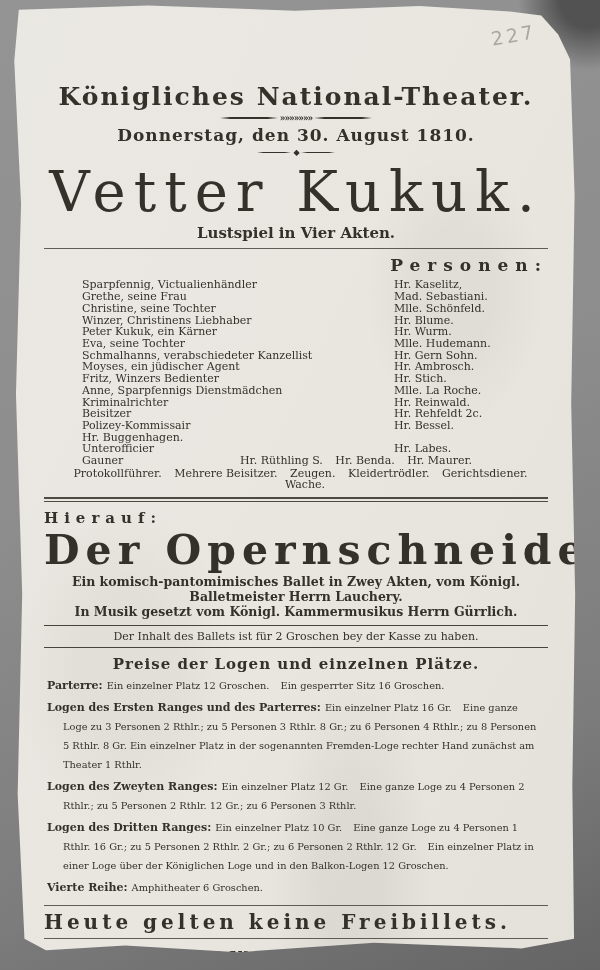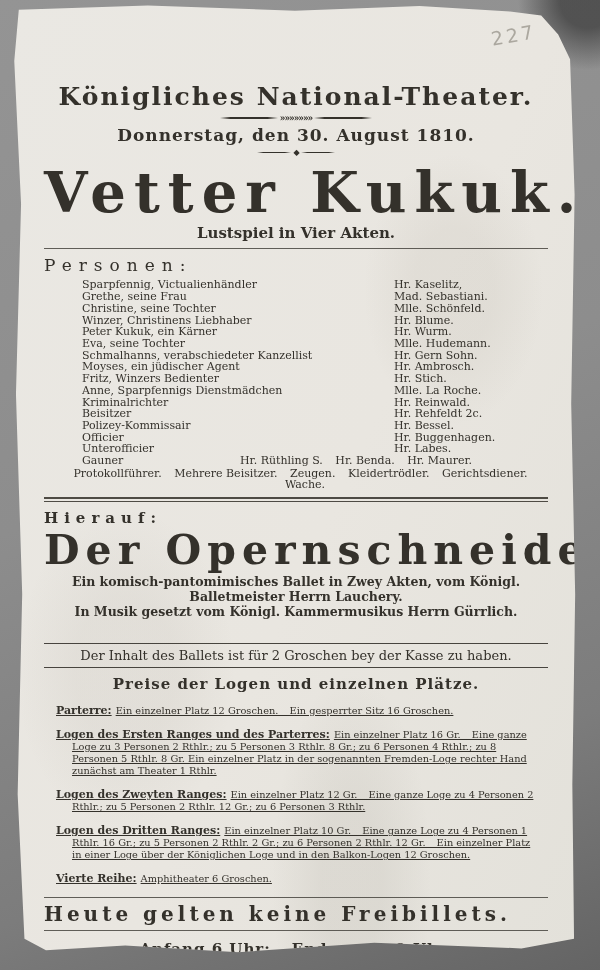--- a/index.html
+++ b/index.html
@@ -29,41 +29,41 @@
   }
   .content{padding:78px 30px 0 32px;}
   
   h1{margin:0;font-size:25px;font-weight:bold;text-align:center;letter-spacing:2px;}
   .orn{display:flex;align-items:center;justify-content:center;margin:3px auto 2px;}
   .orn .line{height:2px;background:linear-gradient(90deg,rgba(52,49,43,0),#34312b 18%,#34312b 82%,rgba(52,49,43,0));width:58px;}
   .orn .glyph{font-size:9px;letter-spacing:-1px;line-height:8px;padding:0 2px;font-weight:bold;}
   .orn2 .line{width:34px;height:1px;}
   .orn2 .glyph{font-size:8px;}
   .dateline{font-size:17px;font-weight:bold;text-align:center;margin-top:3px;letter-spacing:1px;}
-  h2.main-title{margin:6px 0 0;font-size:56px;font-weight:bold;text-align:center;letter-spacing:8px;line-height:1.08;white-space:nowrap;}
+  h2.main-title{margin:6px 0 0;font-size:56px;font-weight:normal;text-align:center;letter-spacing:8px;line-height:1.08;white-space:nowrap;}
   .subtitle{font-size:15px;font-weight:bold;text-align:center;margin-top:2px;}
   
   .rule{border-top:1.5px solid #47443e;margin:6px 0 0;opacity:.85;}
   .rule.dbl{border-top:2.5px solid #3d3a34;border-bottom:1px solid #3d3a34;height:2px;opacity:.9;}
   
-  h3.cast-h{margin:6px 0 4px;font-size:17px;font-weight:normal;text-align:left;letter-spacing:7px;}
+  h3.cast-h{margin:6px 0 4px;font-size:17px;font-weight:bold;text-align:right;letter-spacing:7px;}
   .cast{padding-left:38px;font-size:11px;line-height:11.7px;}
   .crow{display:grid;grid-template-columns:312px 1fr;}
   .crow .actor{white-space:nowrap;}
   .crow.gauner{display:block;}
   .crow.gauner .role{display:inline-block;width:158px;}
   .extras{margin-left:-20px;text-align:center;margin-top:1px;}
   
   .hierauf{font-size:15px;font-weight:bold;letter-spacing:6px;margin-top:7px;}
   h2.t2{margin:1px 0 0;font-size:41px;font-weight:bold;text-align:center;letter-spacing:6px;line-height:1.12;white-space:nowrap;}
   .desc{font-size:12.5px;font-weight:bold;text-align:center;line-height:15px;}
-  .noticebox{border-top:1.5px solid #47443e;border-bottom:1.5px solid #47443e;margin-top:24px;padding:4px 0;text-align:center;font-size:13px;}
+  .noticebox{border-top:1.5px solid #47443e;border-bottom:1.5px solid #47443e;margin-top:6px;padding:4px 0;text-align:center;font-size:11px;}
   
   h3.ph{margin:7px 0 3px;font-size:15px;font-weight:bold;text-align:center;letter-spacing:1px;}
-  .pe{margin:12px;font-size:9.8px;line-height:12px;padding-left:16px;text-indent:-16px;text-decoration:underline;}
+  .pe{margin:3px;font-size:9.8px;line-height:19px;padding-left:16px;text-indent:-16px;}
   .plabel{font-weight:bold;font-size:11px;margin-right:4px;}
   
   .banner{font-size:20px;font-weight:bold;text-align:left;letter-spacing:4px;margin:4px 0;}
   .times{font-size:15px;font-weight:bold;text-align:center;margin-top:9px;letter-spacing:1px;}
   .kasse{font-size:25px;font-weight:bold;text-align:center;margin-top:4px;letter-spacing:1px;}
 </style>
 </head>
 <body>
 
 <div class="paper">
@@ -138,21 +138,20 @@
           </div>
         <div class="crow">
             <span class="role">Beisitzer</span>
             <span class="actor">Hr. Rehfeldt 2c.</span>
           </div>
         <div class="crow">
             <span class="role">Polizey-Kommissair</span>
             <span class="actor">Hr. Bessel.</span>
           </div>
         <div class="crow">
-            <span class="role">Officier</span>
             <span class="actor">Hr. Buggenhagen.</span>
           </div>
         <div class="crow">
             <span class="role">Unterofficier</span>
             <span class="actor">Hr. Labes.</span>
           </div>
         <div class="crow gauner"><span class="role">Gauner</span><span>Hr. Rüthling S.   Hr. Benda.   Hr. Maurer.</span></div>
         <div class="extras">Protokollführer.   Mehrere Beisitzer.   Zeugen.   Kleidertrödler.   Gerichtsdiener.   Wache.</div>
       </div>
     </section>

